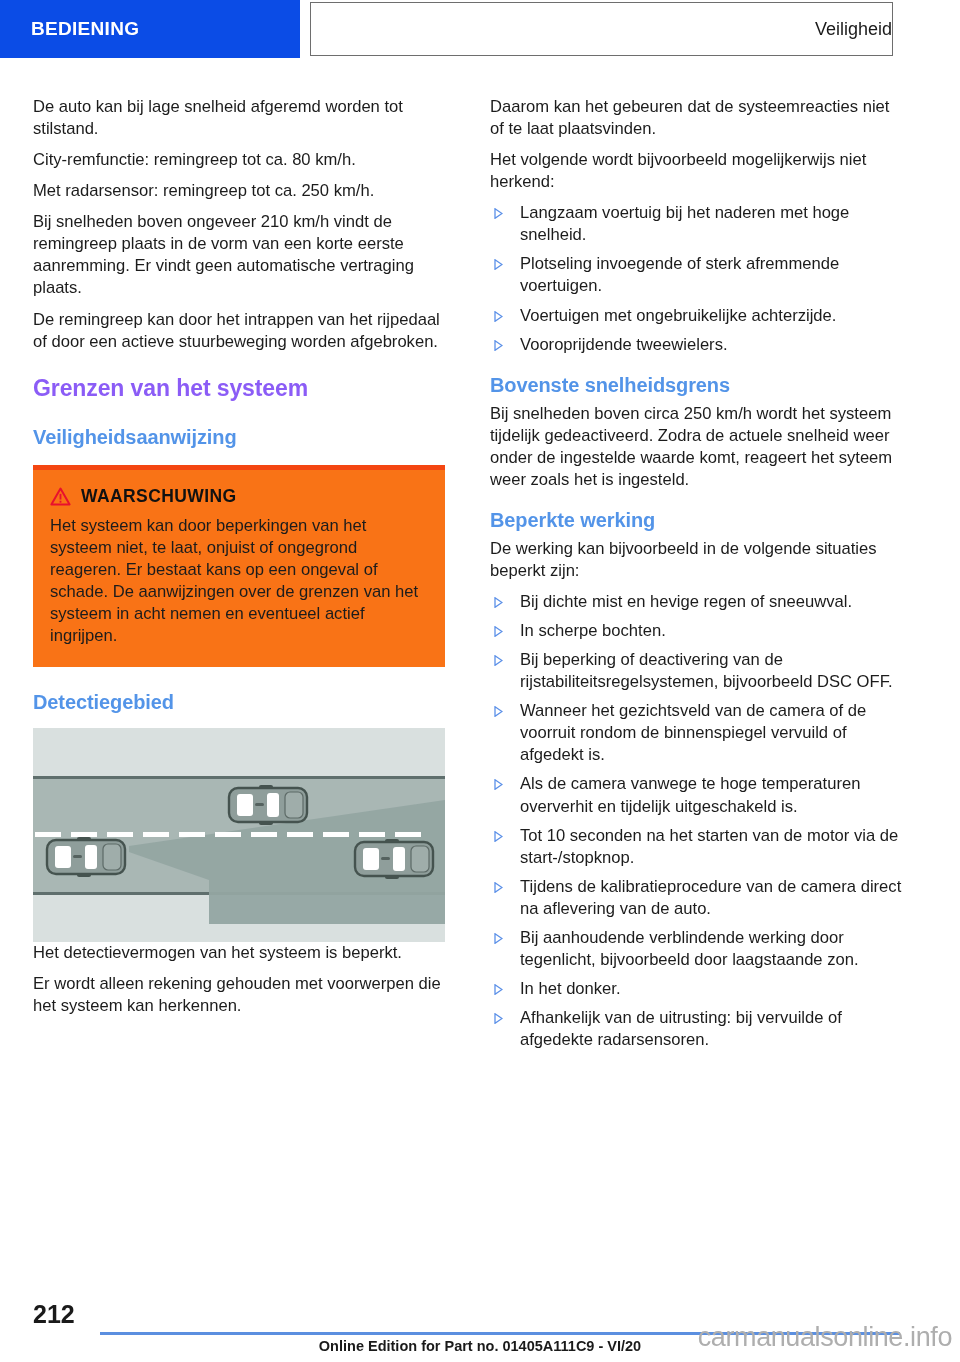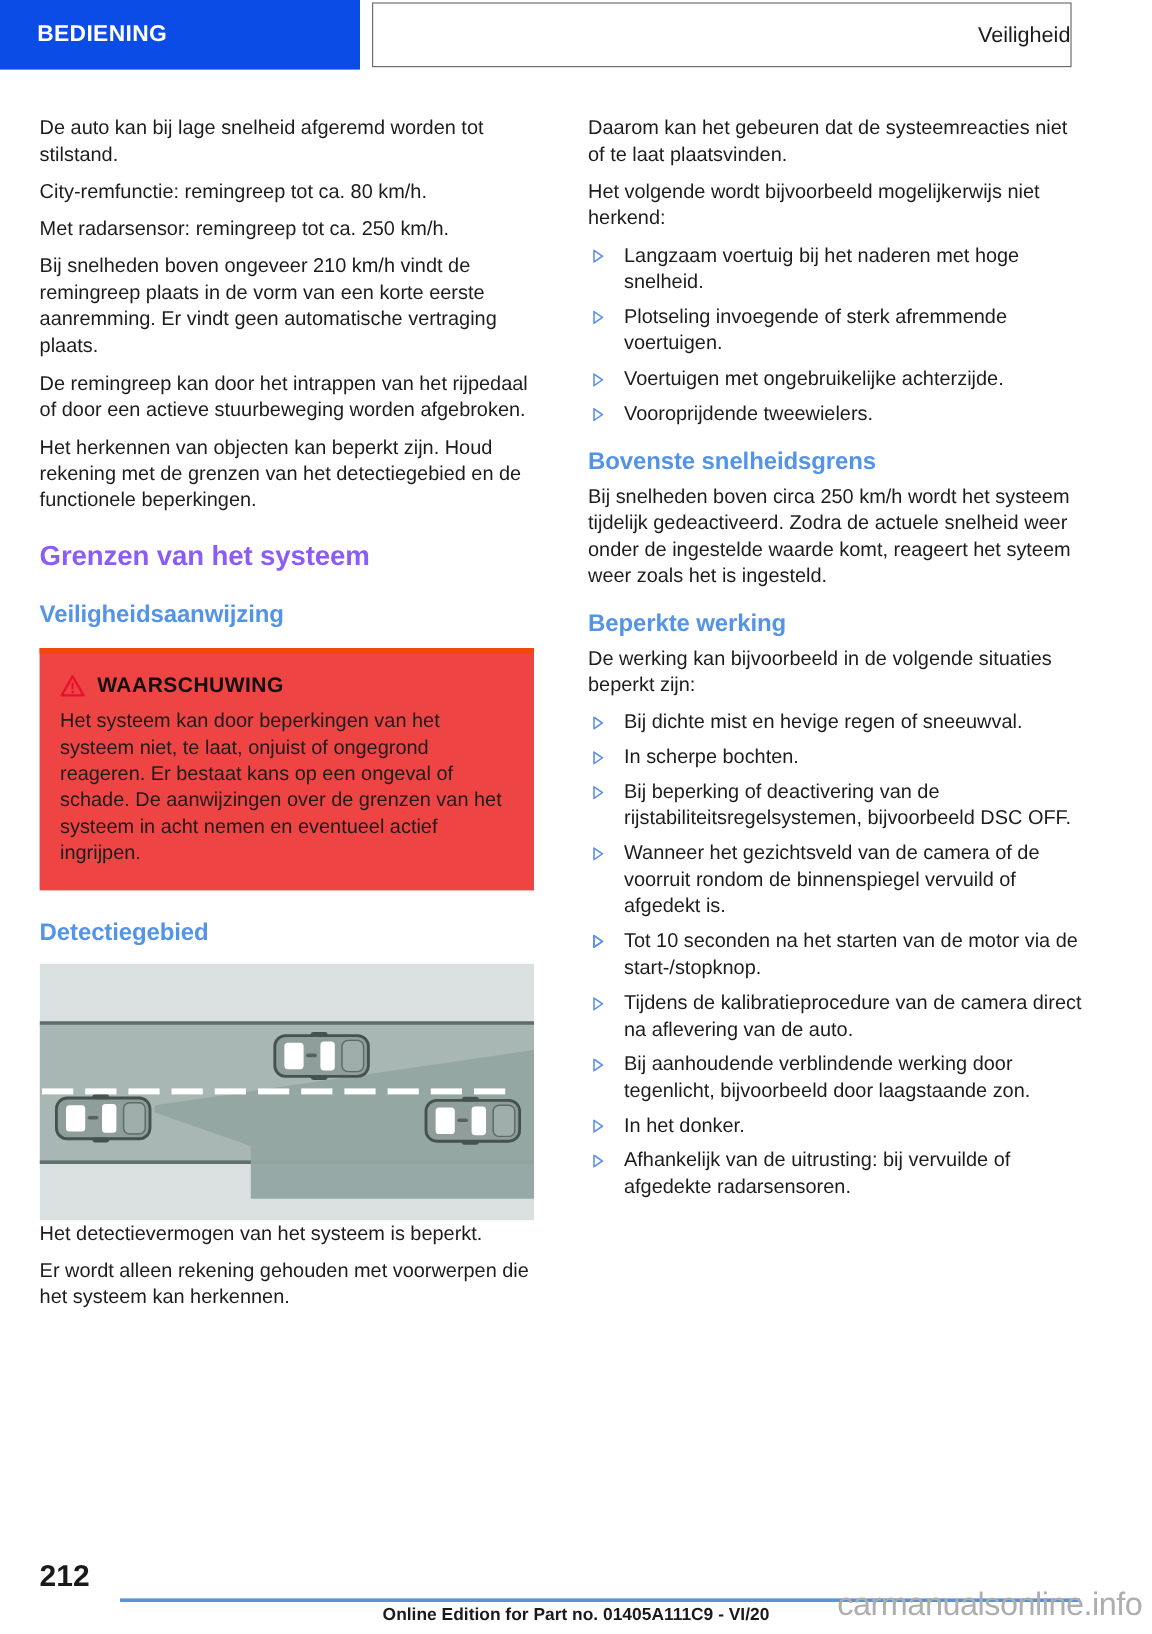--- a/index.html
+++ b/index.html
@@ -94,21 +94,21 @@
     font-size: 20px;
     font-weight: bold;
     color: #5394e8;
     letter-spacing: -0.1px;
   }
   h3.h-sub.tight { margin-top: 18px; }
 
   
   .warning-box {
     margin-top: 16px;
-    background: #ef4444;
+    background: #f97316;
     border-top: 5px solid #f44611;
     padding: 16px 17px 20px 17px;
     box-sizing: border-box;
   }
   .warning-head {
     display: flex;
     align-items: center;
     margin-bottom: 8px;
   }
   .warn-icon {
@@ -218,21 +218,20 @@
 
 <div class="columns">
 
   <div class="col col-left">
 
     <p class="body-text">De auto kan bij lage snelheid afgeremd worden tot stilstand.</p>
     <p class="body-text">City-remfunctie: remingreep tot ca. 80 km/h.</p>
     <p class="body-text">Met radarsensor: remingreep tot ca. 250 km/h.</p>
     <p class="body-text">Bij snelheden boven ongeveer 210 km/h vindt de remingreep plaats in de vorm van een korte eerste aanremming. Er vindt geen automatische vertraging plaats.</p>
     <p class="body-text">De remingreep kan door het intrappen van het rijpedaal of door een actieve stuurbeweging worden afgebroken.</p>
-    <p class="body-text">Het herkennen van objecten kan beperkt zijn. Houd rekening met de grenzen van het detectiegebied en de functionele beperkingen.</p>
 
     <h2 class="h-main">Grenzen van het systeem</h2>
 
     <h3 class="h-sub">Veiligheidsaanwijzing</h3>
 
     <div class="warning-box">
       <div class="warning-head">
         <svg class="warn-icon" viewBox="0 0 22 20">
           <path d="M11 1.6 L20.6 18.4 L1.4 18.4 Z" fill="none" stroke="#e8112d" stroke-width="2.1" stroke-linejoin="round"></path>
           <rect x="10.05" y="7.2" width="1.9" height="6.0" fill="#e8112d"></rect>
@@ -365,20 +364,21 @@
       <li>
         <svg class="tri" viewBox="0 0 9 11">
           <path d="M1 0.7 L8 5.5 L1 10.3 Z" fill="none" stroke="#5b90e8" stroke-width="1.3"></path>
         </svg>
         <span>Wanneer het gezichtsveld van de camera of de voorruit rondom de binnenspiegel vervuild of afgedekt is.</span>
       </li>
       <li>
         <svg class="tri" viewBox="0 0 9 11">
           <path d="M1 0.7 L8 5.5 L1 10.3 Z" fill="none" stroke="#5b90e8" stroke-width="1.3"></path>
         </svg>
+        <span>Als de camera vanwege te hoge temperaturen oververhit en tijdelijk uitgeschakeld is.</span>
       </li>
       <li>
         <svg class="tri" viewBox="0 0 9 11">
           <path d="M1 0.7 L8 5.5 L1 10.3 Z" fill="none" stroke="#5b90e8" stroke-width="1.3"></path>
         </svg>
         <span>Tot 10 seconden na het starten van de motor via de start-/stopknop.</span>
       </li>
       <li>
         <svg class="tri" viewBox="0 0 9 11">
           <path d="M1 0.7 L8 5.5 L1 10.3 Z" fill="none" stroke="#5b90e8" stroke-width="1.3"></path>

